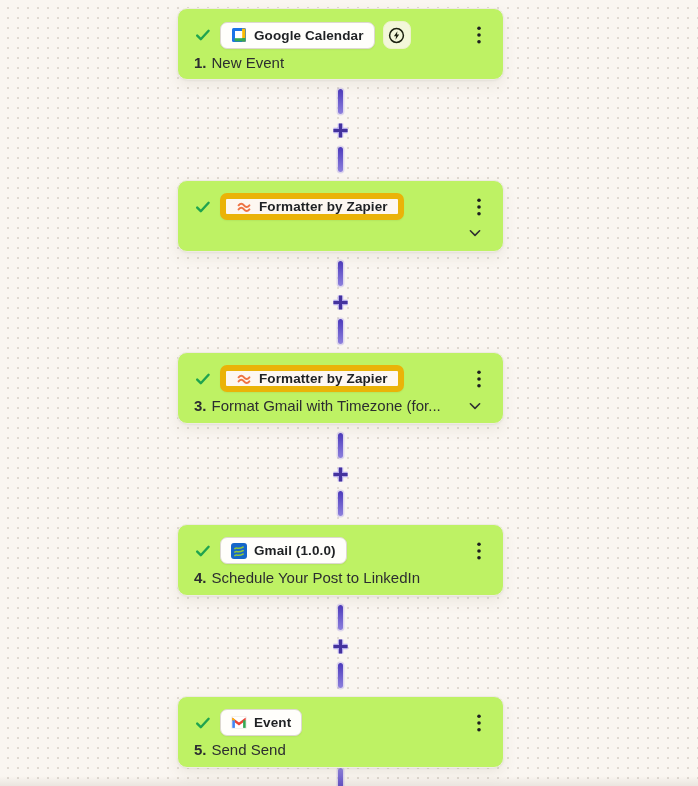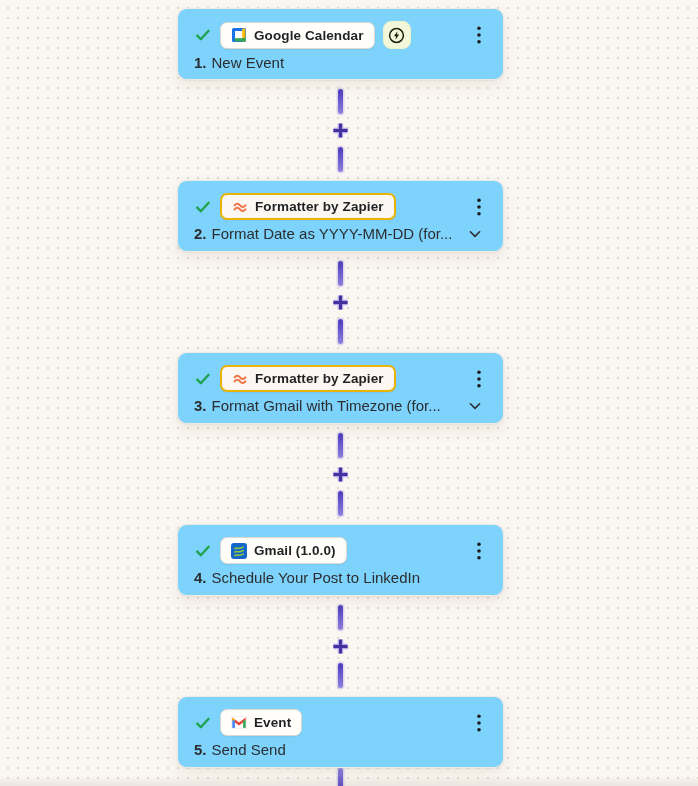--- a/index.html
+++ b/index.html
@@ -22,21 +22,21 @@
   }
   .canvas {
     position: absolute;
     left: 177px; top: 8px;
     width: 327px;
     display: flex;
     flex-direction: column;
   }
   .step-card {
     height: 72px;
-    background: #7dd3fc;
+    background: #bef264;
     border: 1px solid #efeae3;
     border-radius: 10px;
     box-shadow: 0 6px 14px rgba(115,95,65,0.09), 0 1px 2px rgba(0,0,0,0.05);
     padding: 12px 18px 11px 16px;
     display: flex;
     flex-direction: column;
     position: relative;
     z-index: 1;
   }
   .row1 { display: flex; align-items: center; gap: 8px; height: 28px; }
@@ -45,21 +45,21 @@
   .app-badge {
     display: inline-flex; align-items: center; gap: 7px;
     height: 27px; padding: 0 10px;
     background: #fffefb;
     border: 1px solid #ddd8d0;
     border-radius: 7px;
     box-shadow: 0 1px 1.5px rgba(0,0,0,0.05);
     cursor: pointer;
   }
   .app-badge.formatter {
-    border: 2px solid #eab308;
+    border: 6px solid #eab308;
     background: #fdf7f1;
   }
   .app-label {
     font-size: 13.5px; font-weight: 700; color: #1f2124;
     white-space: nowrap; letter-spacing: 0.1px;
   }
   .app-icon { display: flex; align-items: center; }
   .app-icon [data-icon] { display: none; }
   .instant-badge {
     width: 28px; height: 28px; flex: 0 0 auto;
@@ -181,23 +181,20 @@
 
       <button class="kebab">
         <svg width="4" height="18" viewBox="0 0 4 18">
           <circle cx="2" cy="2.2" r="1.8" fill="#1d1e20"></circle>
           <circle cx="2" cy="9" r="1.8" fill="#1d1e20"></circle>
           <circle cx="2" cy="15.8" r="1.8" fill="#1d1e20"></circle>
         </svg>
       </button>
     </div>
     <div class="row2">
-      <span class="step-title">
-        <span class="step-number">2.</span><span class="step-text">Format Date as YYYY-MM-DD (for...</span>
-      </span>
       <span class="chevron" style="display: flex;">
         <svg width="16" height="16" viewBox="0 0 16 16">
             <path d="M3.4 5.8l4.6 4.6 4.6-4.6" stroke="#2e2f31" stroke-width="1.6" fill="none" stroke-linecap="round" stroke-linejoin="round"></path>
           </svg>
       </span>
     </div>
   </div>
 
   <div class="connector">
     <span class="dash"></span>

